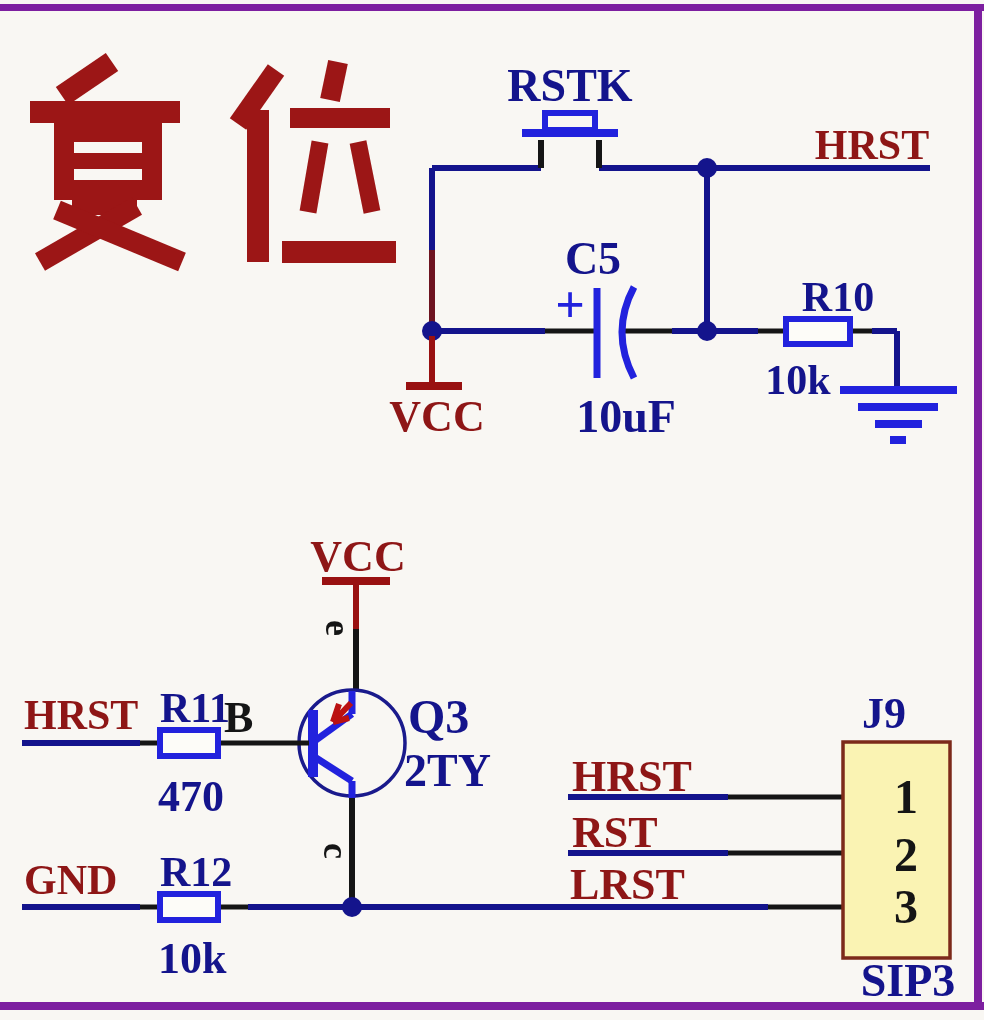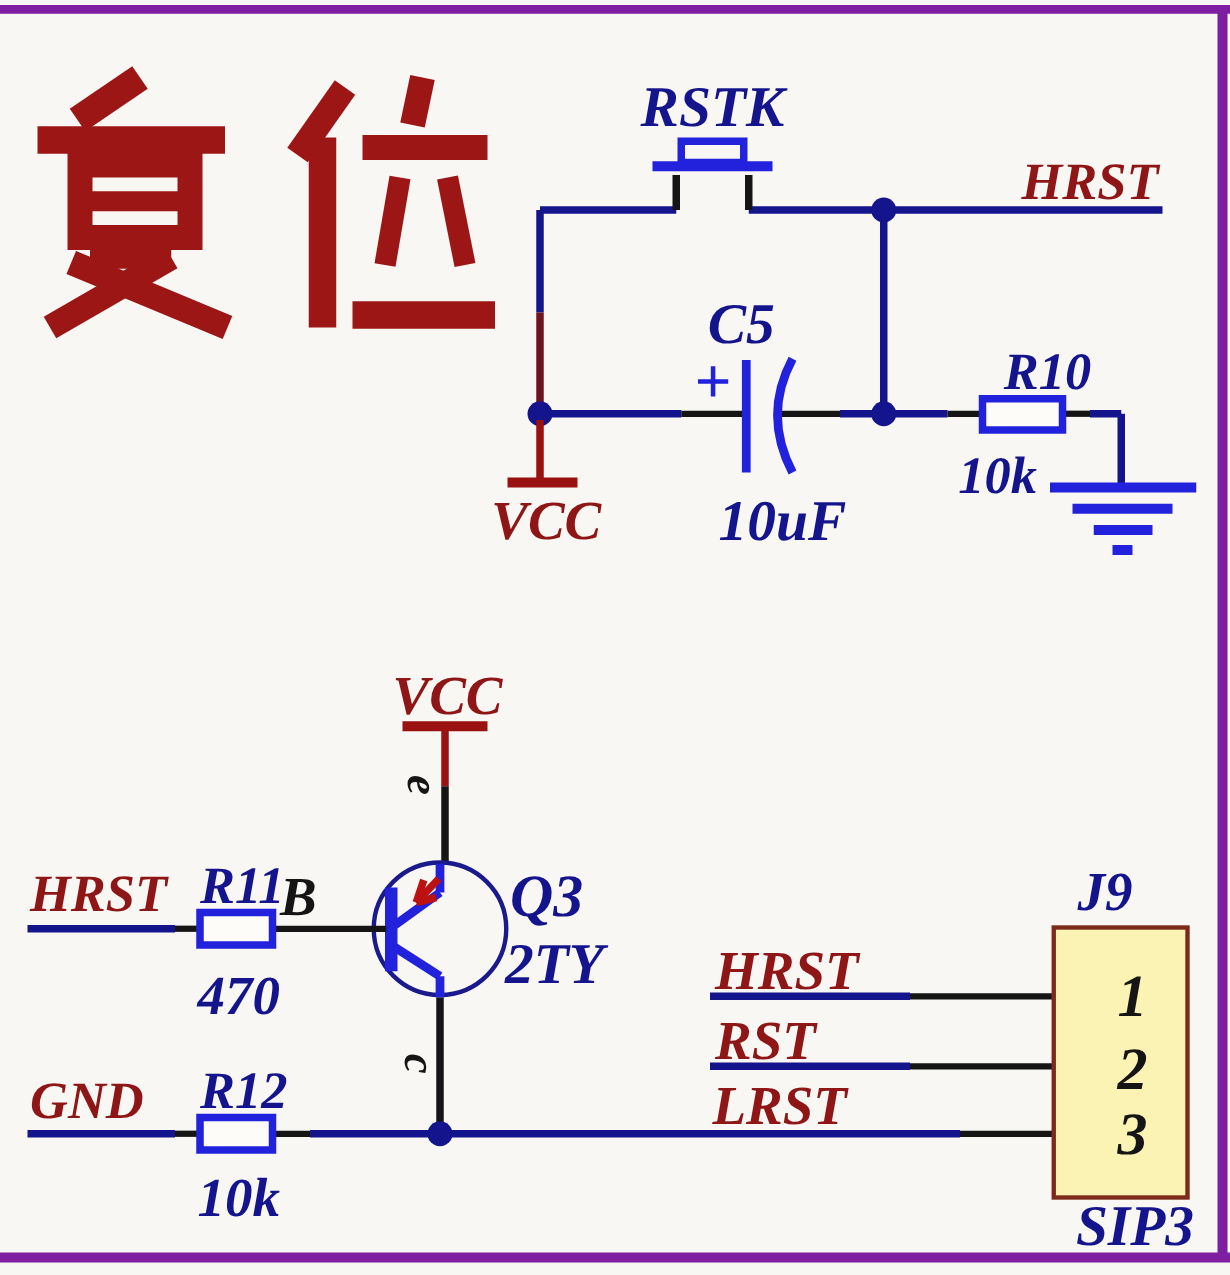--- a/index.html
+++ b/index.html
@@ -1,20 +1,19 @@
 <!DOCTYPE html>
 <html><head>
 <meta charset="utf-8">
 <style>
   html,body{margin:0;padding:0;background:#e9e6ee;}
   #stage{
     position:relative;width:984px;height:1020px;margin:0 auto;
     background:#f9f7f3;overflow:hidden;
     font-family:"Liberation Serif", serif;
-    font-style:italic;
   }
   svg{position:absolute;left:0;top:0;}
   text{font-family:"Liberation Serif", serif;font-weight:bold;}
   .navy{fill:#14148c;}
   .dred{fill:#8e1616;}
   .blk{fill:#151515;}
 </style>
 </head>
 <body>
 

